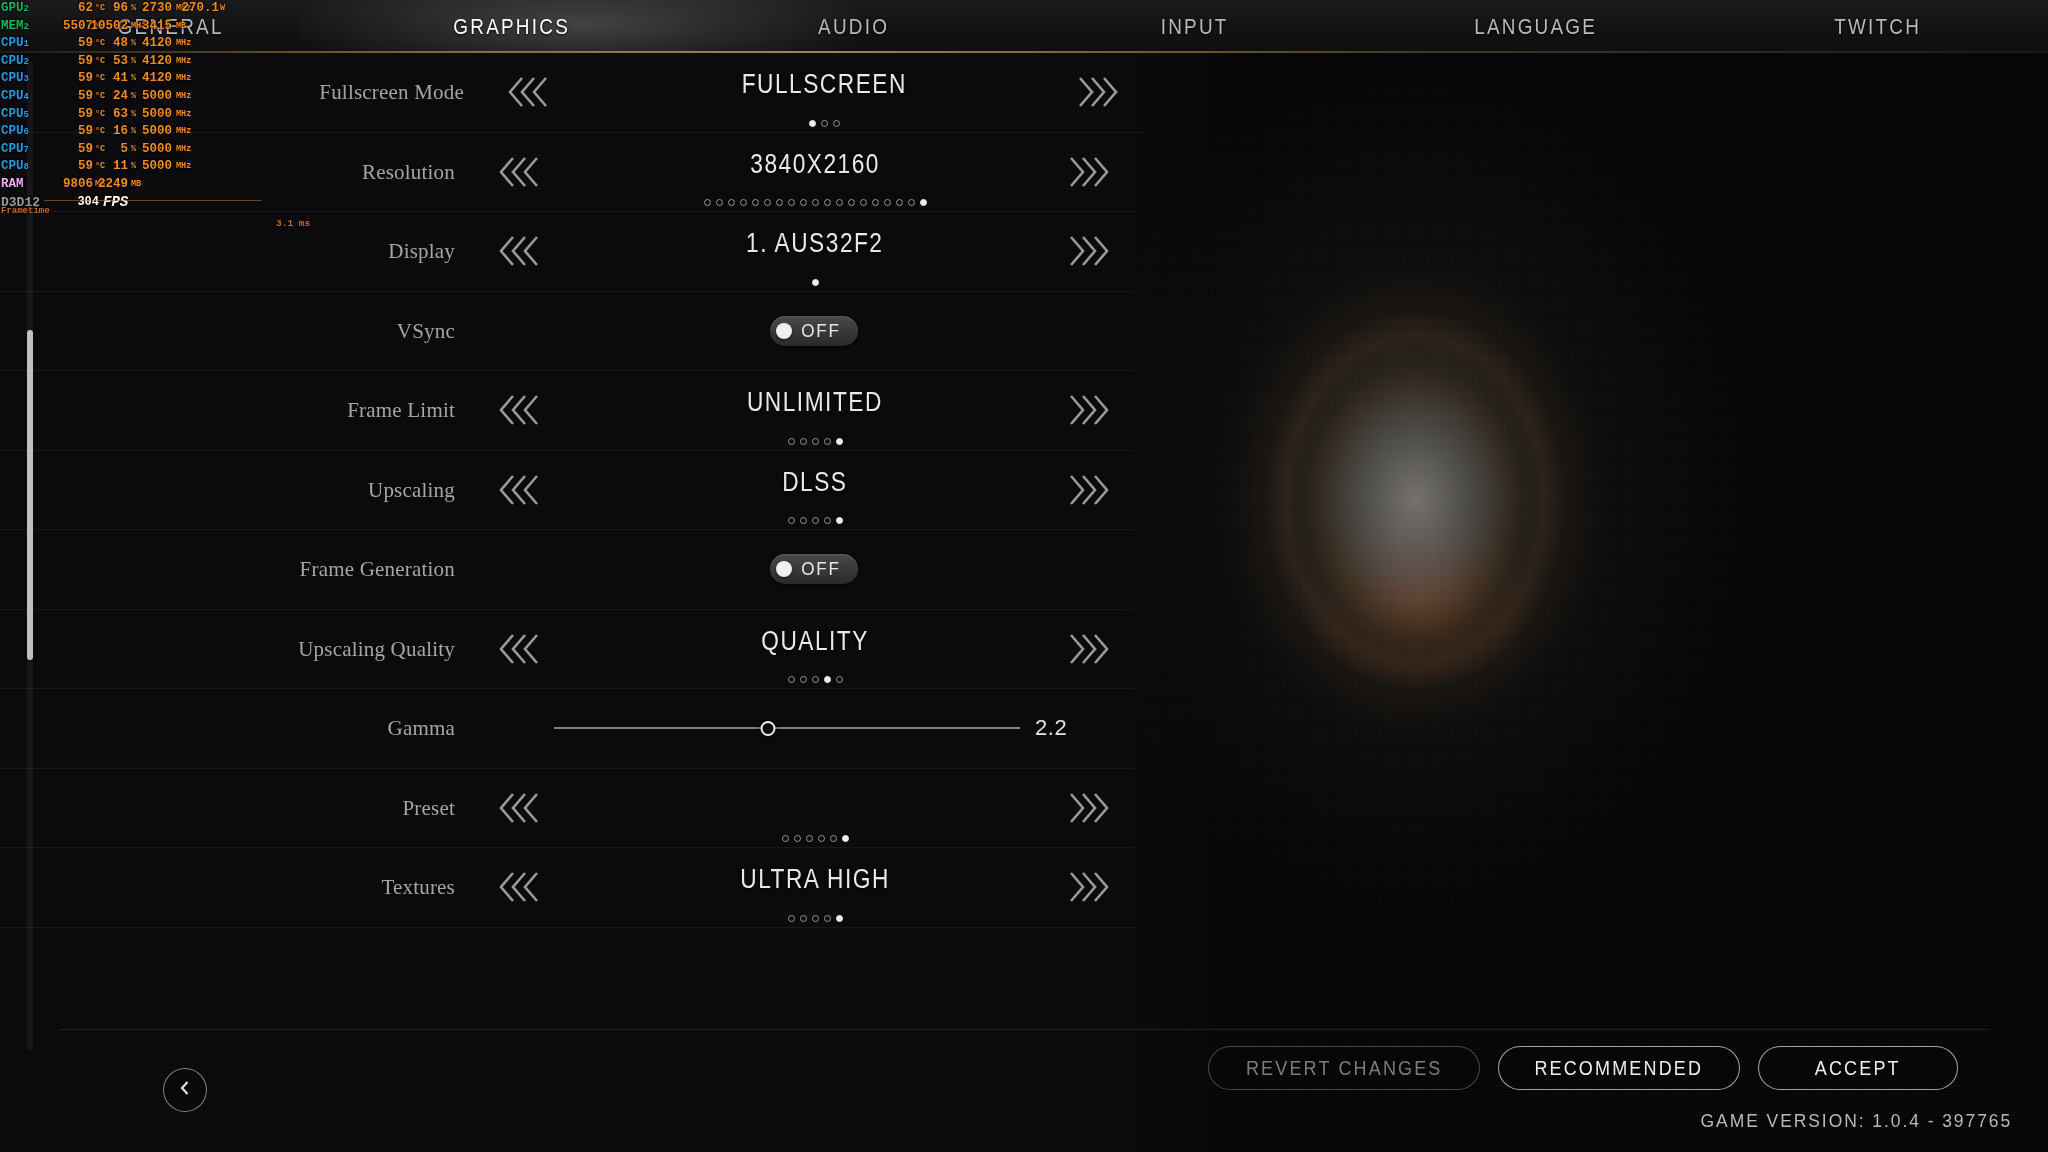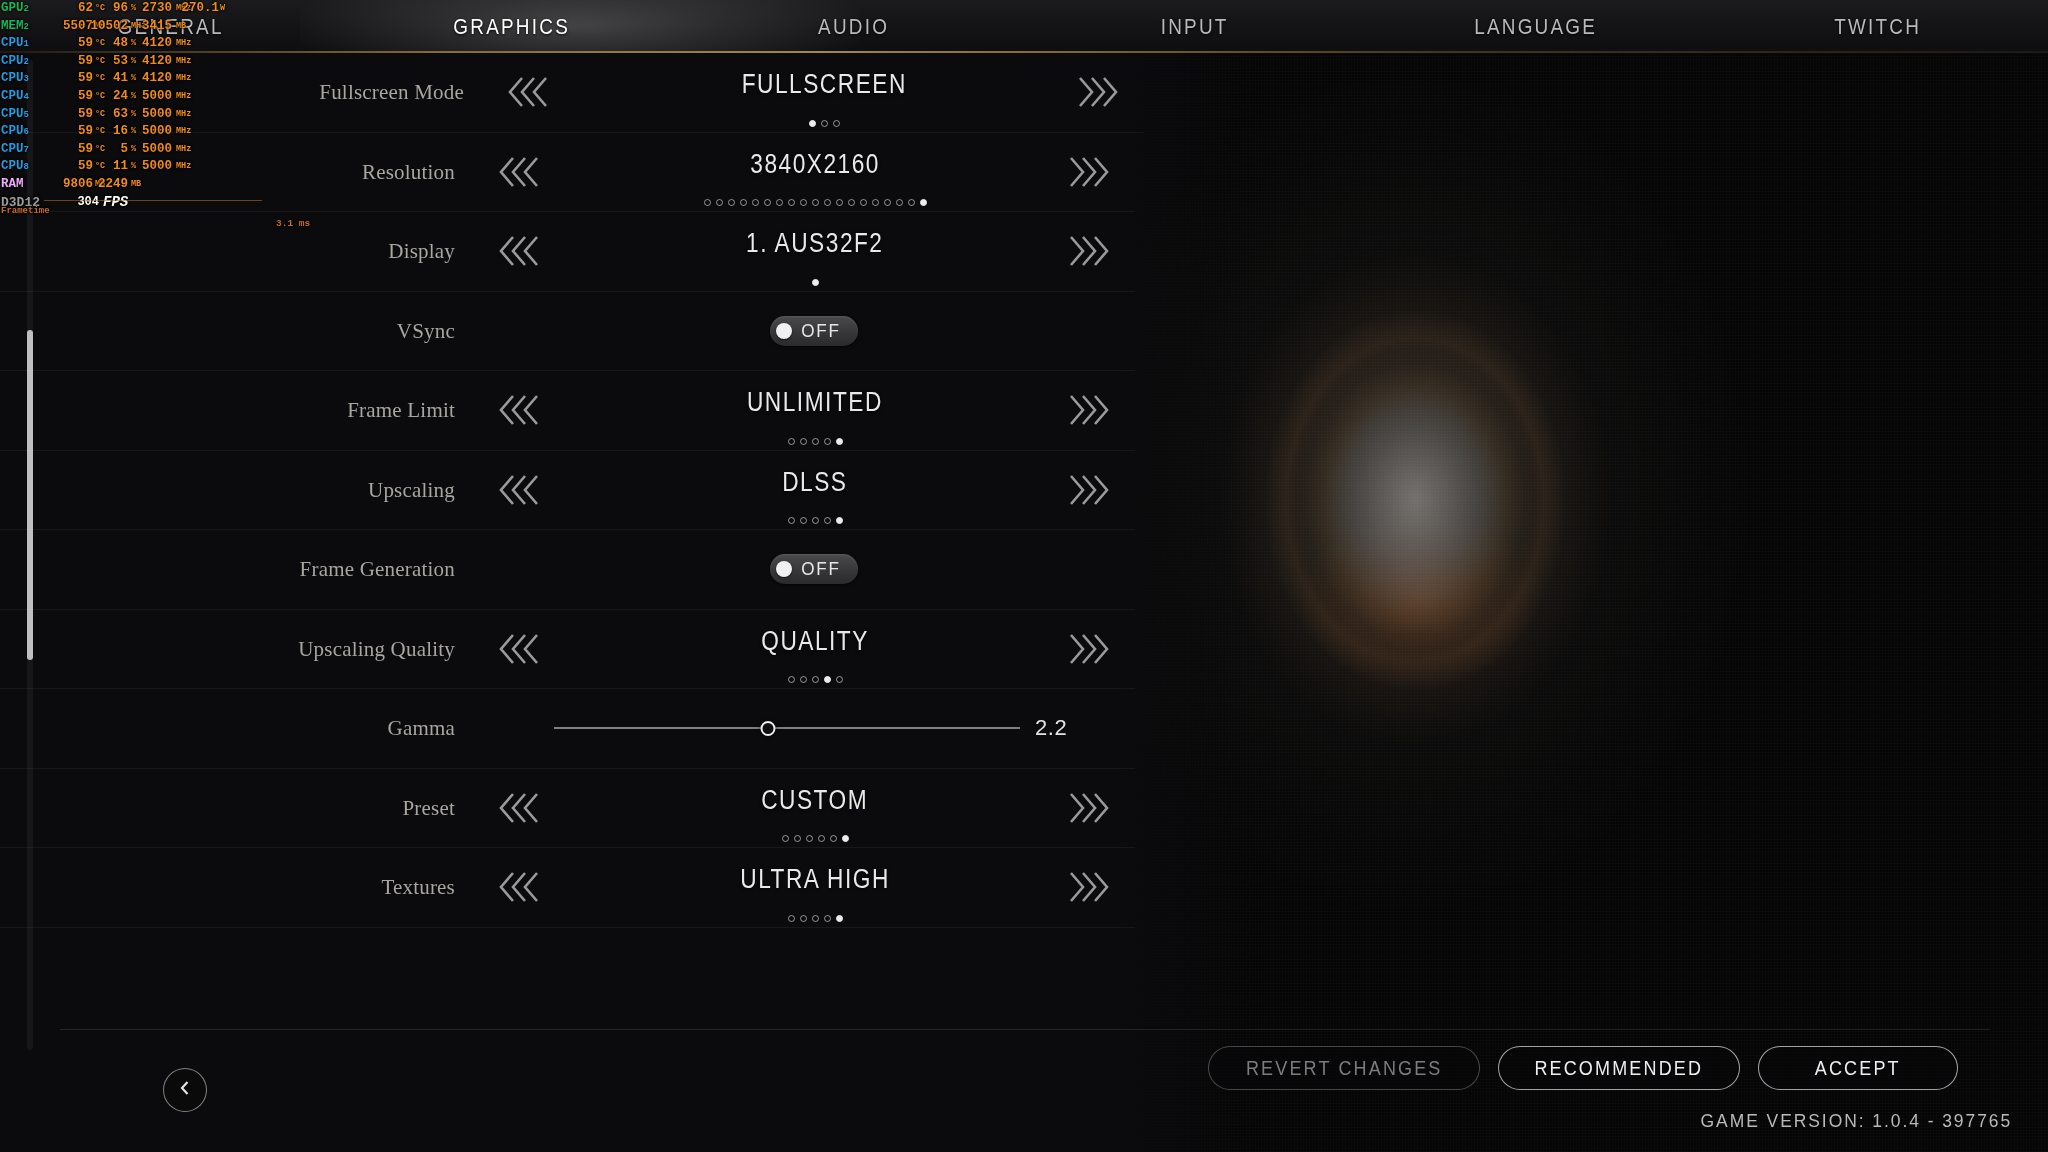--- a/index.html
+++ b/index.html
@@ -453,21 +453,20 @@
         </div>
         <div class="chev right">
           <span>
             <svg viewBox="0 0 52 40">
               <path d="M8 6 L20 20 L8 34"></path>
               <path d="M20 6 L32 20 L20 34"></path>
               <path d="M32 6 L44 20 L32 34"></path>
             </svg>
           </span>
         </div>
-        <div class="value"><span class="sq">CUSTOM</span></div>
         <div class="dots">
           <span class="dot"></span>
           <span class="dot"></span>
           <span class="dot"></span>
           <span class="dot"></span>
           <span class="dot"></span>
           <span class="dot on"></span>
         </div>
       </div>
       <div class="row">

